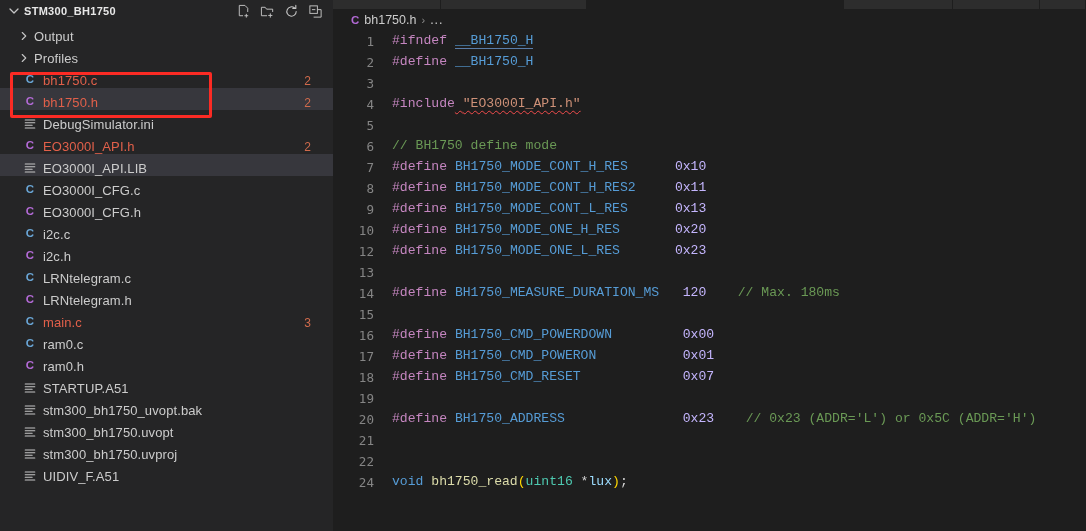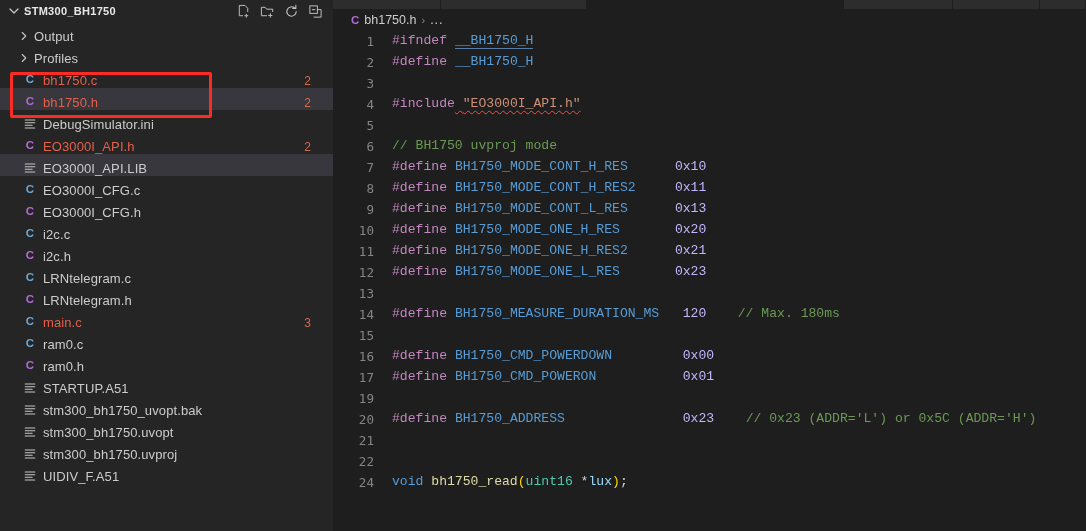--- a/index.html
+++ b/index.html
@@ -484,43 +484,39 @@
             <tr>
               <td class="ln">4</td>
               <td class="cd"><span class="t-pp">#include</span><span class="squiggle"> <span class="t-str">"EO3000I_API.h"</span></span></td>
             </tr>
             <tr>
               <td class="ln">5</td>
               <td class="cd">&nbsp;</td>
             </tr>
             <tr>
               <td class="ln">6</td>
-              <td class="cd"><span class="t-cmt">// BH1750 uvproj mode</span></td>
+              <td class="cd"><span class="t-cmt">// BH1750 define mode</span></td>
             </tr>
             <tr>
               <td class="ln">7</td>
               <td class="cd"><span class="t-pp">#define</span> <span class="t-macro">BH1750_MODE_CONT_H_RES</span>      <span class="t-num">0x10</span></td>
             </tr>
             <tr>
               <td class="ln">8</td>
               <td class="cd"><span class="t-pp">#define</span> <span class="t-macro">BH1750_MODE_CONT_H_RES2</span>     <span class="t-num">0x11</span></td>
             </tr>
             <tr>
               <td class="ln">9</td>
               <td class="cd"><span class="t-pp">#define</span> <span class="t-macro">BH1750_MODE_CONT_L_RES</span>      <span class="t-num">0x13</span></td>
             </tr>
             <tr>
               <td class="ln">10</td>
               <td class="cd"><span class="t-pp">#define</span> <span class="t-macro">BH1750_MODE_ONE_H_RES</span>       <span class="t-num">0x20</span></td>
             </tr>
             <tr>
-              <td class="ln">11</td>
-              <td class="cd"><span class="t-pp">#define</span> <span class="t-macro">BH1750_MODE_ONE_H_RES2</span>      <span class="t-num">0x21</span></td>
-            </tr>
-            <tr>
               <td class="ln">12</td>
               <td class="cd"><span class="t-pp">#define</span> <span class="t-macro">BH1750_MODE_ONE_L_RES</span>       <span class="t-num">0x23</span></td>
             </tr>
             <tr>
               <td class="ln">13</td>
               <td class="cd">&nbsp;</td>
             </tr>
             <tr>
               <td class="ln">14</td>
               <td class="cd"><span class="t-pp">#define</span> <span class="t-macro">BH1750_MEASURE_DURATION_MS</span>   <span class="t-num">120</span>    <span class="t-cmt">// Max. 180ms</span></td>
@@ -529,20 +525,24 @@
               <td class="ln">15</td>
               <td class="cd">&nbsp;</td>
             </tr>
             <tr>
               <td class="ln">16</td>
               <td class="cd"><span class="t-pp">#define</span> <span class="t-macro">BH1750_CMD_POWERDOWN</span>         <span class="t-num">0x00</span></td>
             </tr>
             <tr>
               <td class="ln">17</td>
               <td class="cd"><span class="t-pp">#define</span> <span class="t-macro">BH1750_CMD_POWERON</span>           <span class="t-num">0x01</span></td>
+            </tr>
+            <tr>
+              <td class="ln">18</td>
+              <td class="cd"><span class="t-pp">#define</span> <span class="t-macro">BH1750_CMD_RESET</span>             <span class="t-num">0x07</span></td>
             </tr>
             <tr>
               <td class="ln">19</td>
               <td class="cd">&nbsp;</td>
             </tr>
             <tr>
               <td class="ln">20</td>
               <td class="cd"><span class="t-pp">#define</span> <span class="t-macro">BH1750_ADDRESS</span>               <span class="t-num">0x23</span>    <span class="t-cmt">// 0x23 (ADDR='L') or 0x5C (ADDR='H')</span></td>
             </tr>
             <tr>

